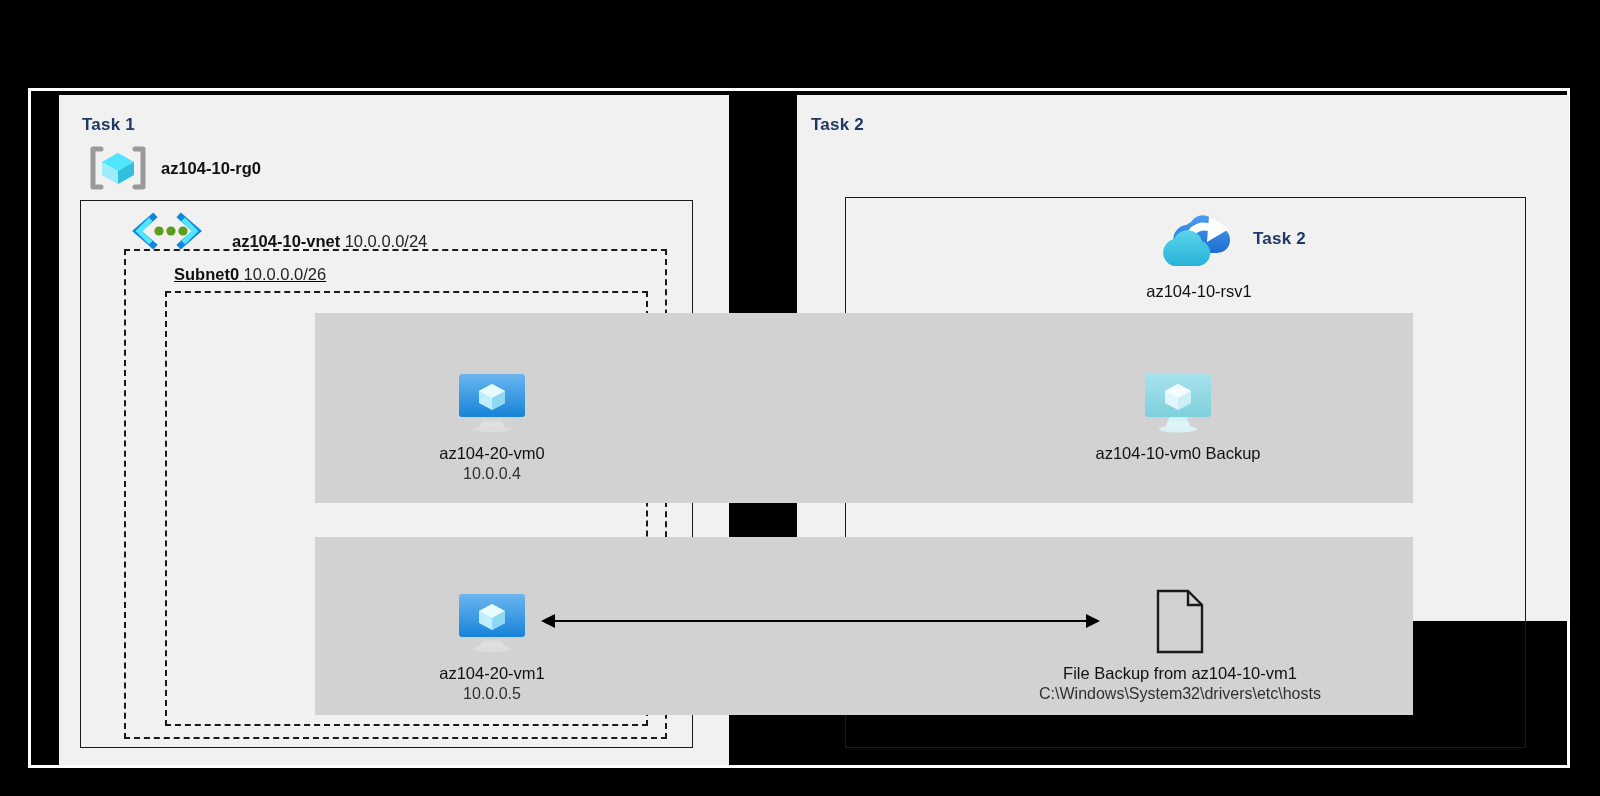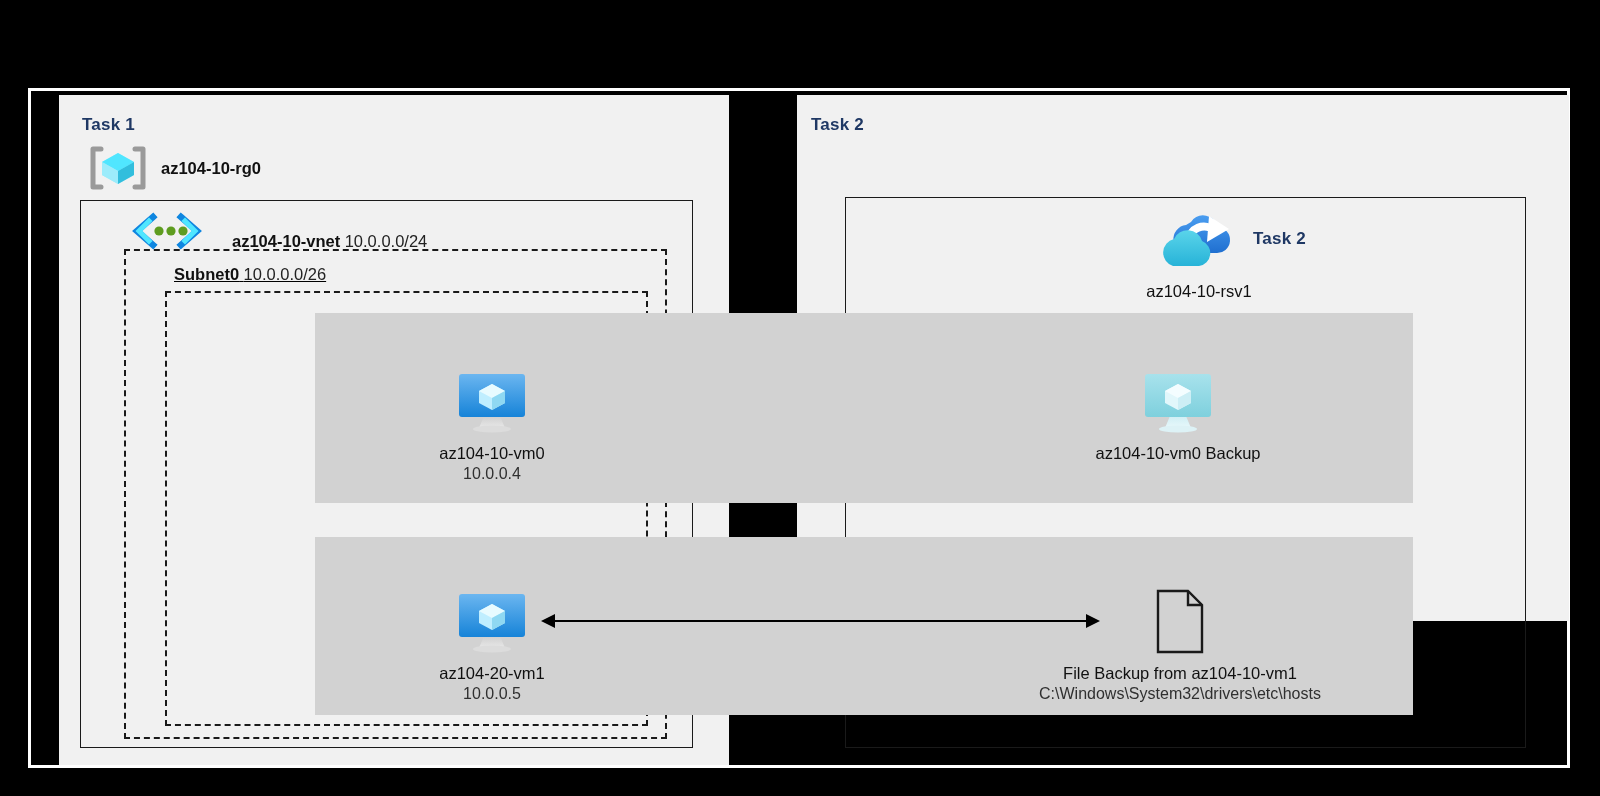--- a/index.html
+++ b/index.html
@@ -270,21 +270,21 @@
           </linearGradient>
         </defs>
         <path d="M33 46 h16 l5 12 h-26 Z" fill="url(#vmStand0)"></path>
         <ellipse cx="41" cy="59" rx="19" ry="3.6" fill="#dcdcdc"></ellipse>
         <rect x="8" y="4" width="66" height="43" rx="3" fill="url(#vmScreen0)"></rect>
         <polygon points="41,14 54,21 54,33 41,40 28,33 28,21" fill="#bfeeff"></polygon>
         <polygon points="41,14 54,21 41,28 28,21" fill="#e8fbff"></polygon>
         <polygon points="41,28 54,21 54,33 41,40" fill="#8fd8f2"></polygon>
       </svg>
     </span>
-    <span class="node-name">az104-10-vm0</span>
+    <span class="node-name">az104-20-vm0</span>
     <span class="node-sub">10.0.0.4</span>
   </div>
 
   <div class="node" style="left:1043px; top:370px; width:270px;">
     <span>
       <svg width="82" height="66" viewBox="0 0 82 66">
         <defs>
           <linearGradient id="vmScreenB" x1="0" y1="0" x2="0" y2="1">
             <stop offset="0%" stop-color="#a8e2ec"></stop>
             <stop offset="100%" stop-color="#7ed0dd"></stop>

